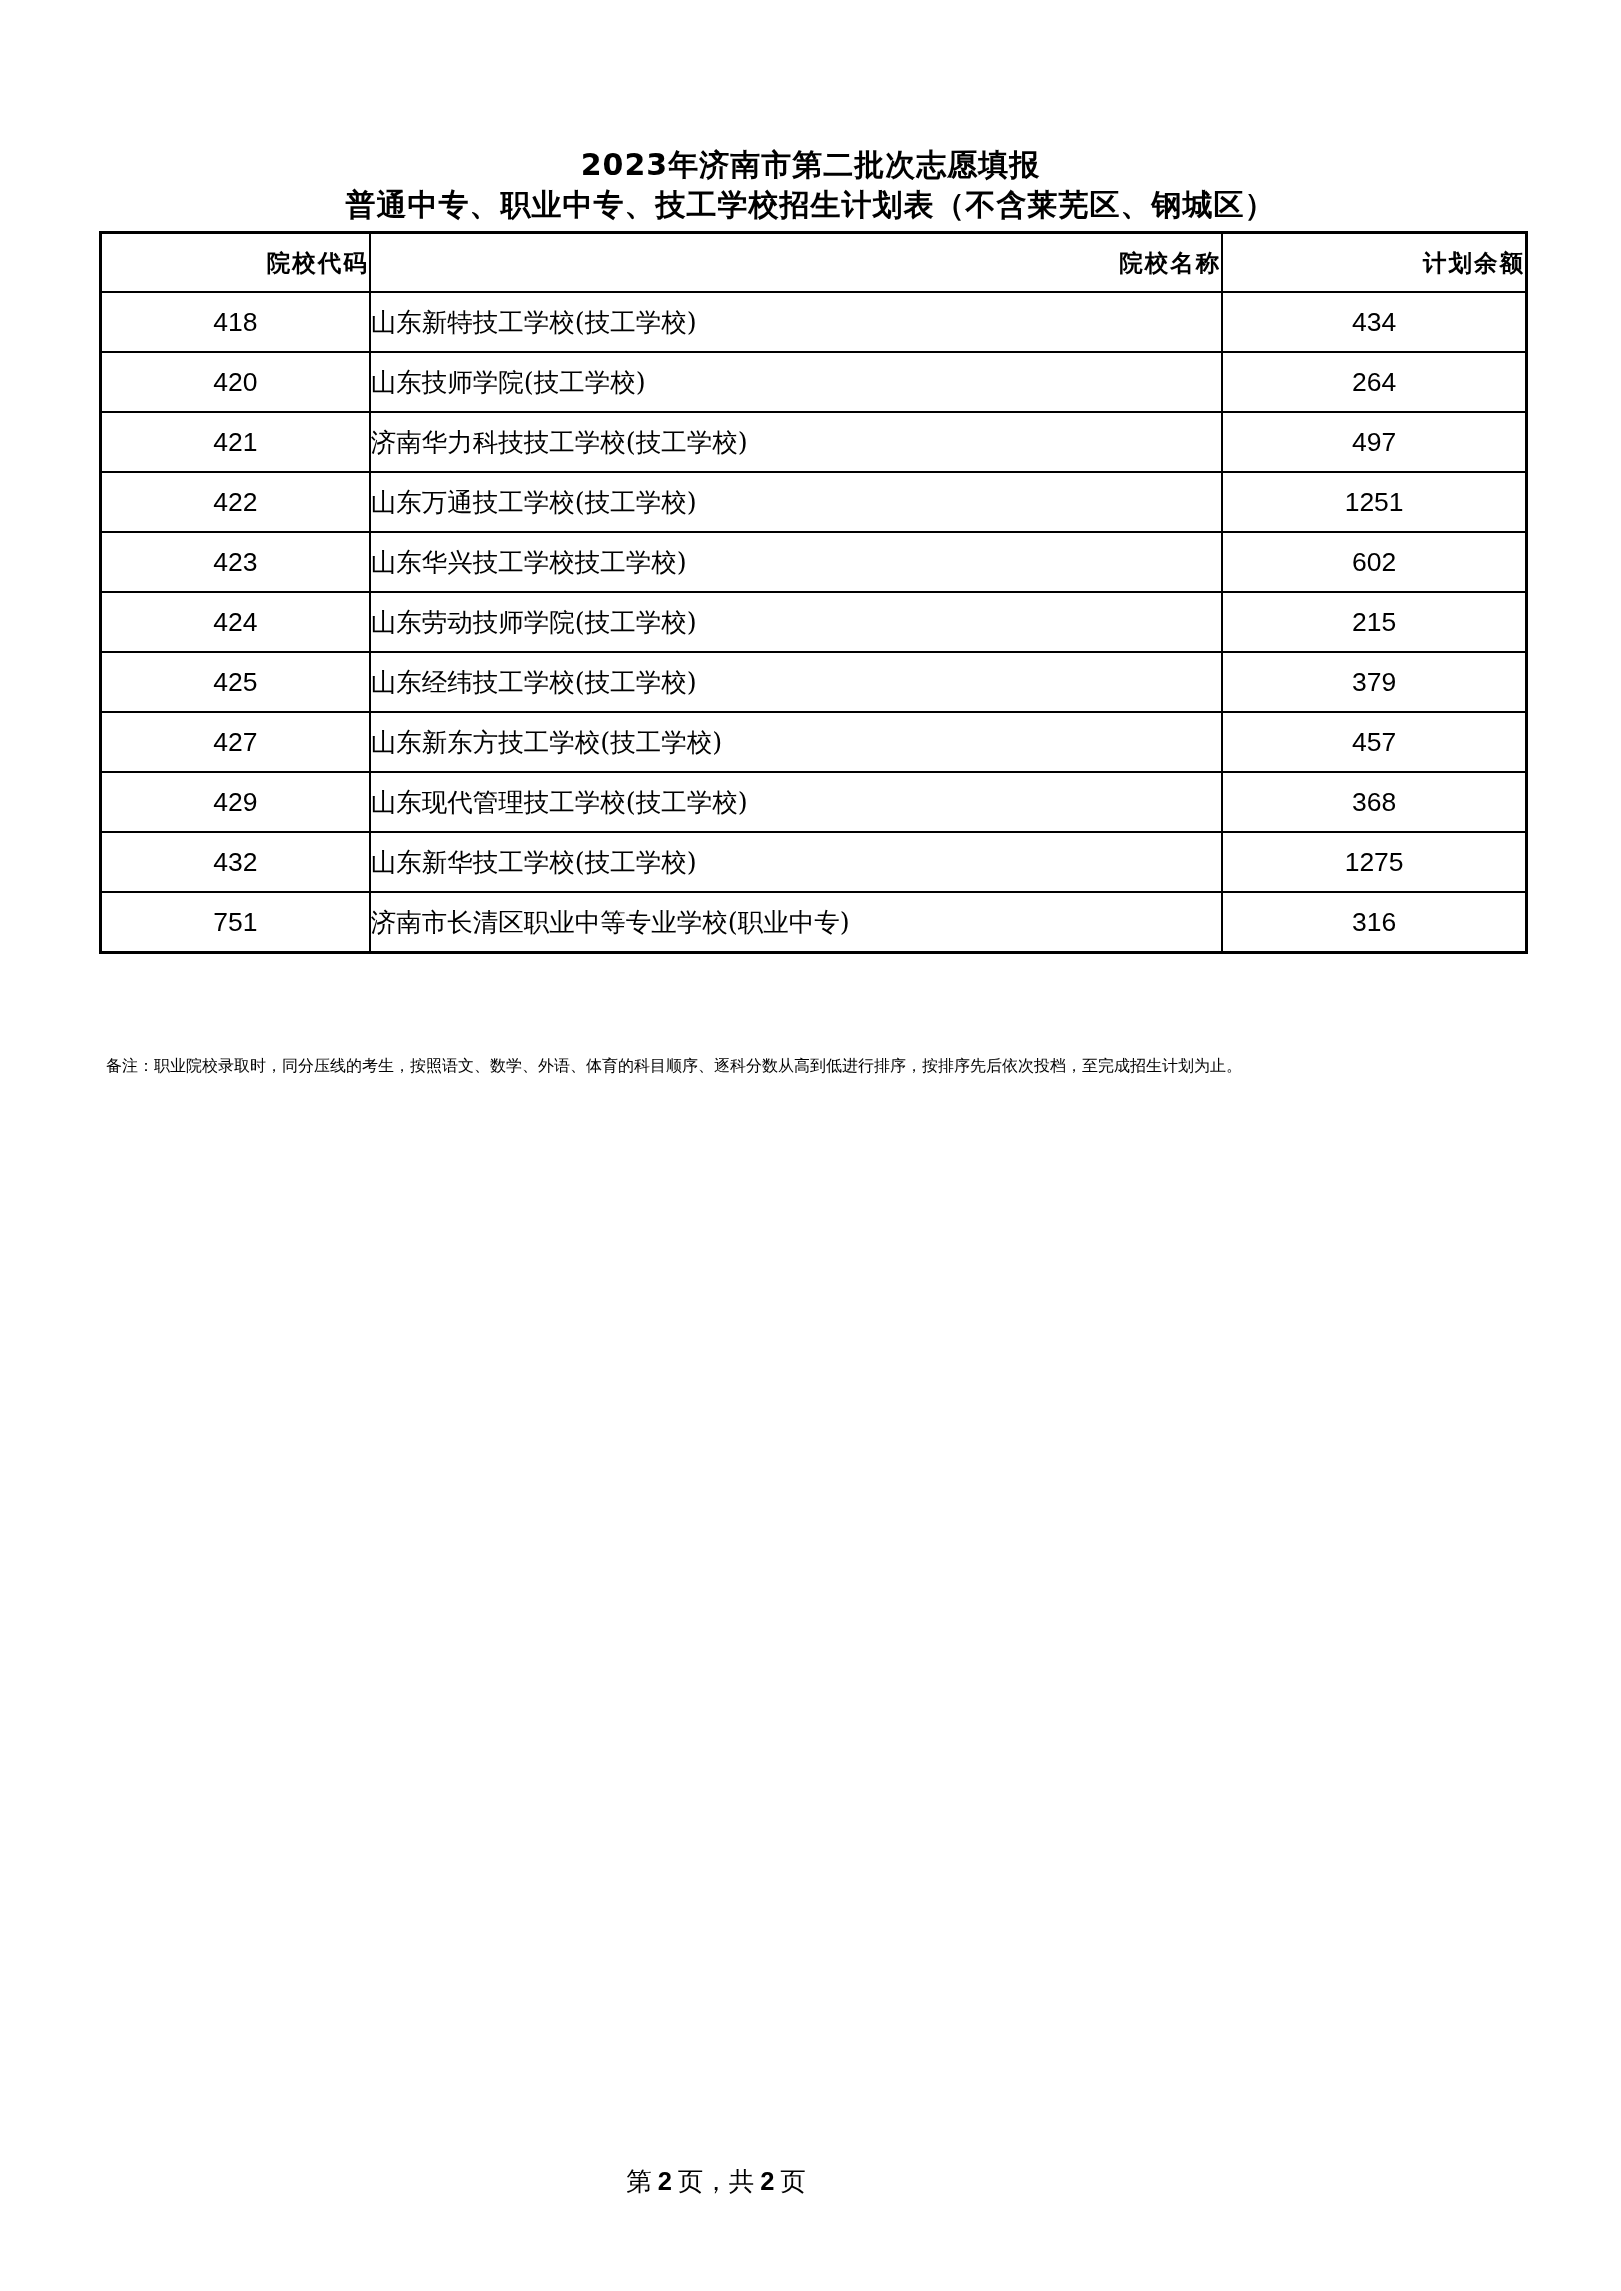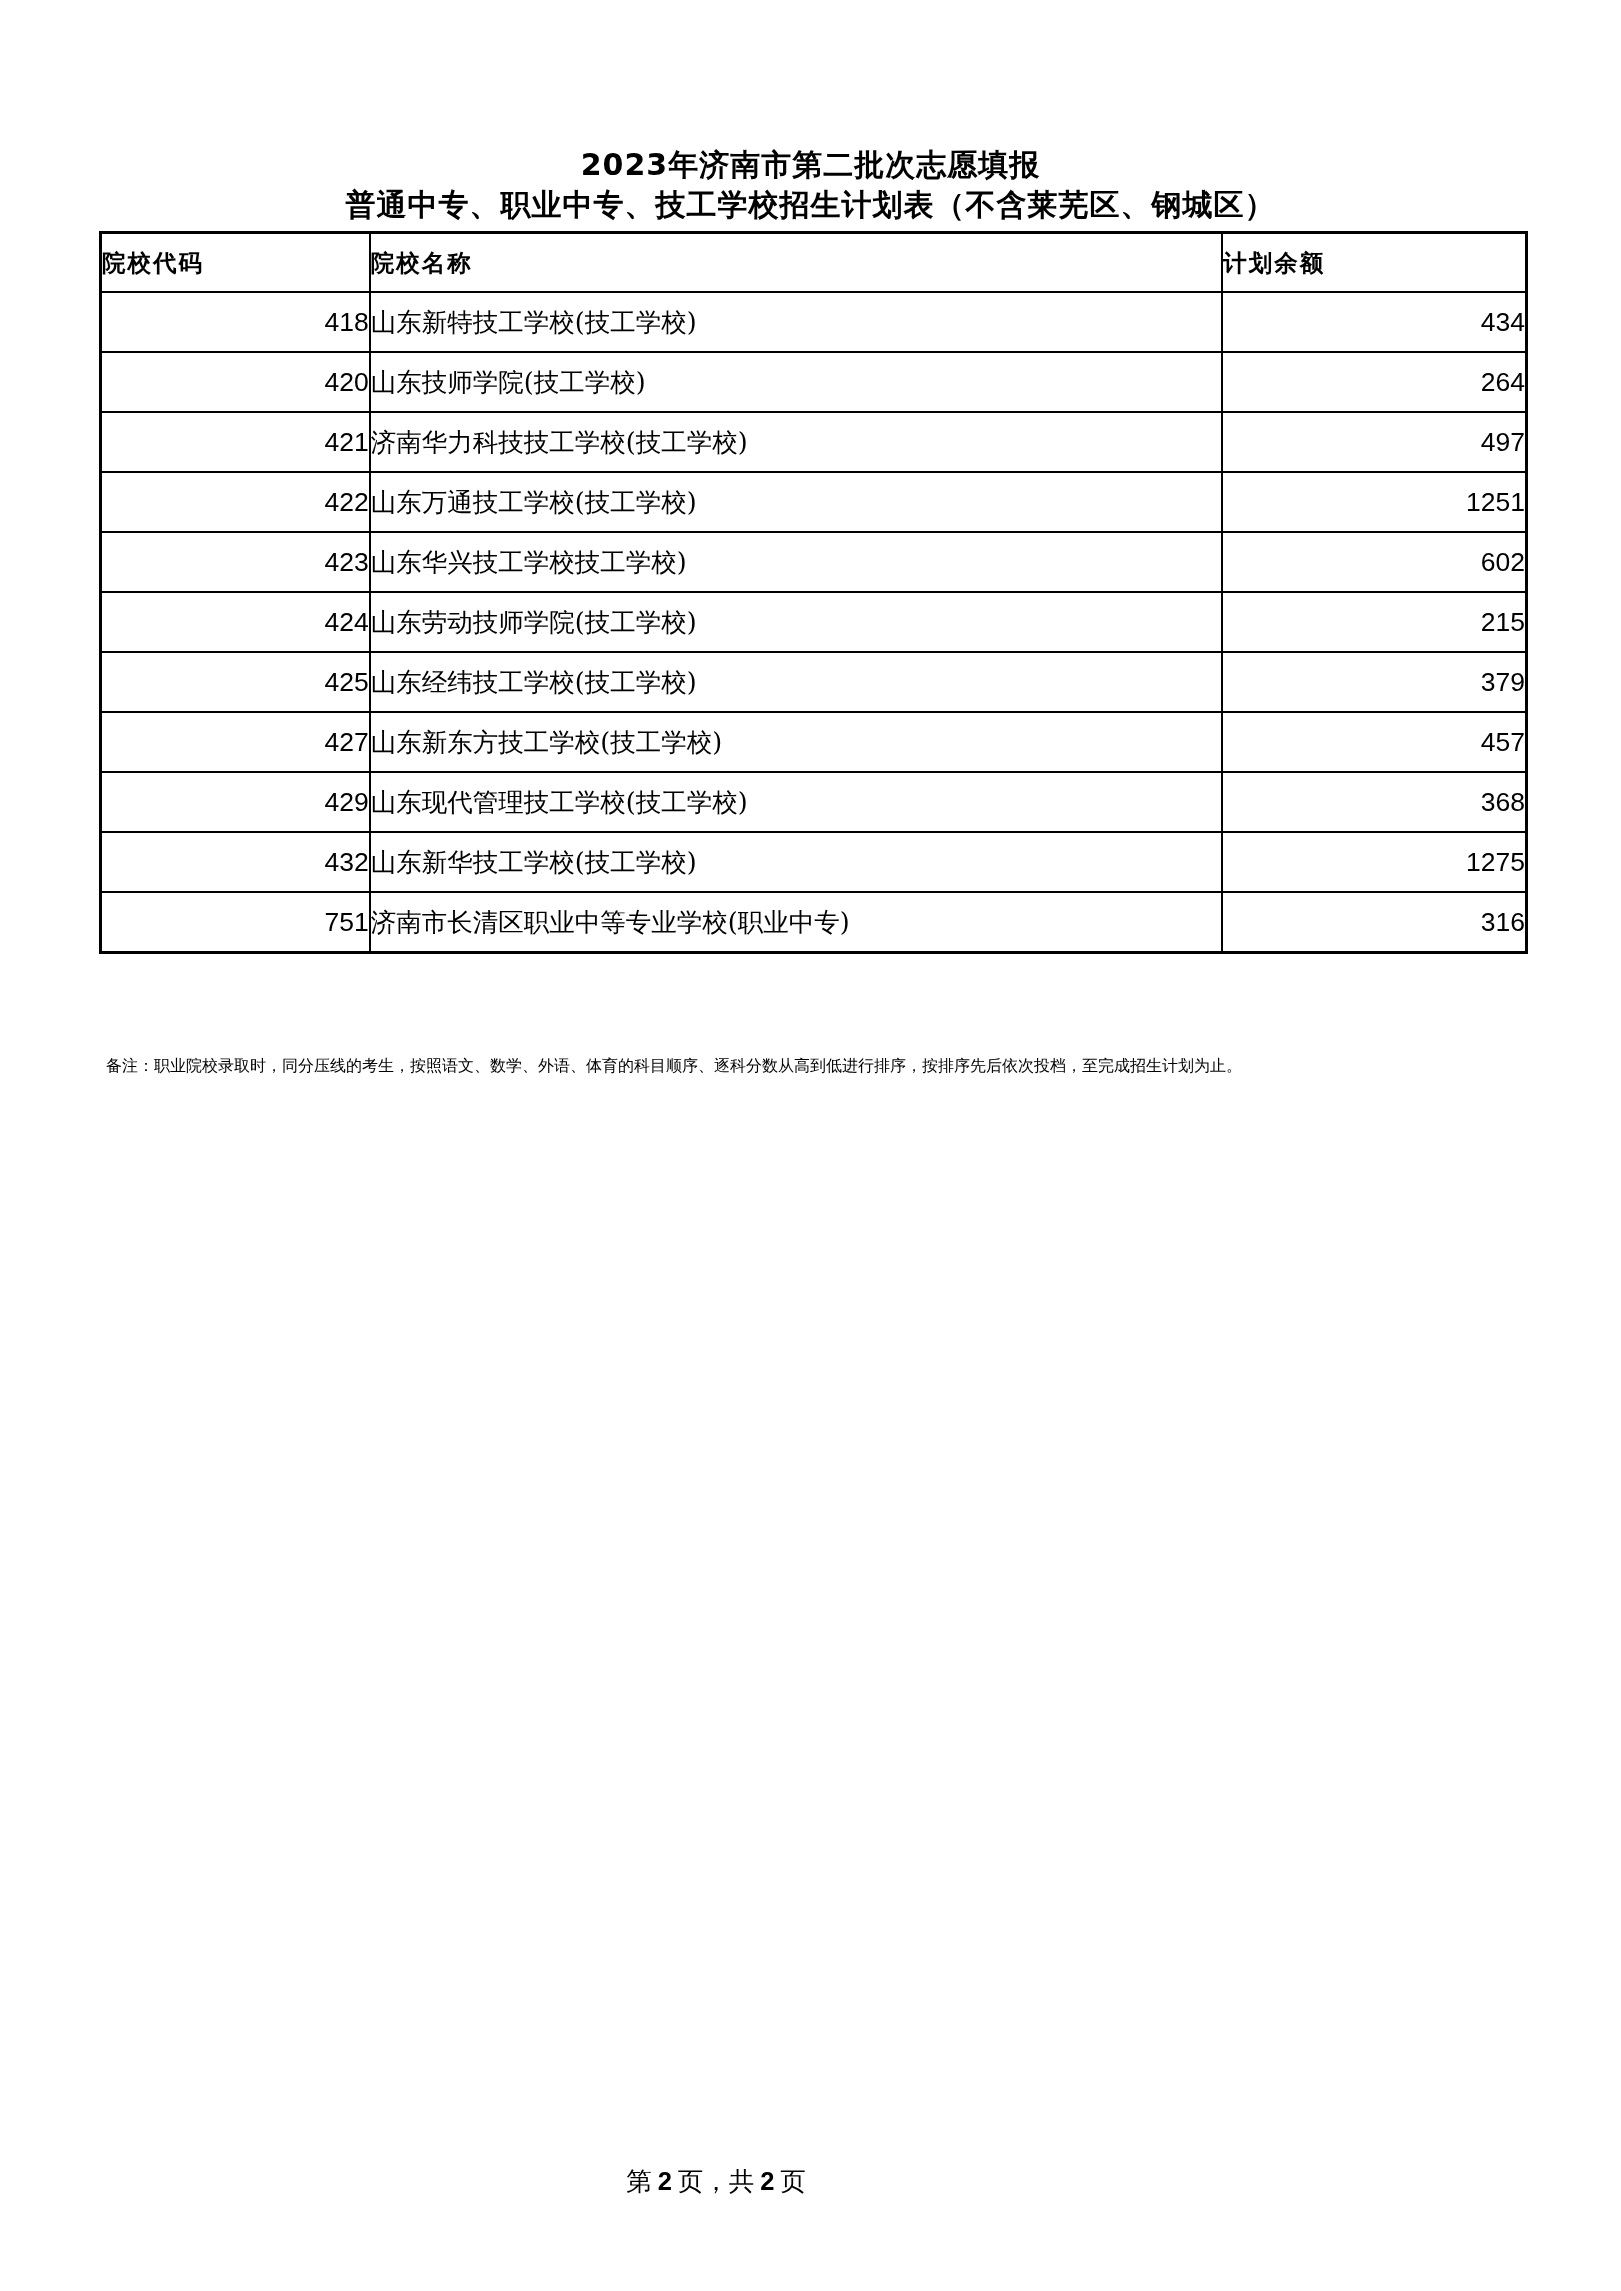--- a/index.html
+++ b/index.html
@@ -9,26 +9,26 @@
   table.plan {
     position: absolute; left: 99px; top: 231px;
     width: 1429px; border-collapse: collapse;
     border: 3.9px solid #000;
   }
   table.plan th, table.plan td {
     border: 2.9px solid #000; height: 58px; padding: 0; vertical-align: middle;
   }
   table.plan th {
     font-family: Liberation Mono, monospace; font-weight: bold; font-size: 23.5px; letter-spacing: 2px;
-    text-align: left; height: 57px;
+    text-align: right; height: 57px;
   }
   col.c1 { width: 270px; }
   col.c2 { width: 855px; }
   col.c3 { width: 305px; }
-  td.code, td.quota { font-family: "Liberation Sans", sans-serif; font-size: 26.5px; text-align: right; }
+  td.code, td.quota { font-family: "Liberation Sans", sans-serif; font-size: 26.5px; text-align: center; }
   td.name { font-family: "DejaVu Serif", serif; font-size: 25.5px; text-align: left; padding-left: 6.9px; }
   .note {
     position: absolute; left: 106px; top: 1047px; width: 1423px;
     font-family: "DejaVu Serif", serif; font-size: 16px; line-height: 37px; text-align: justify;
   }
   .footer {
     position: absolute; left: 0; top: 2164px; width: 1432px; text-align: center;
     font-family: "DejaVu Serif", serif; font-size: 25.5px;
   }
   .footer .num { font-family: "Liberation Sans", sans-serif; font-weight: bold; margin: 0 5.9px; }

